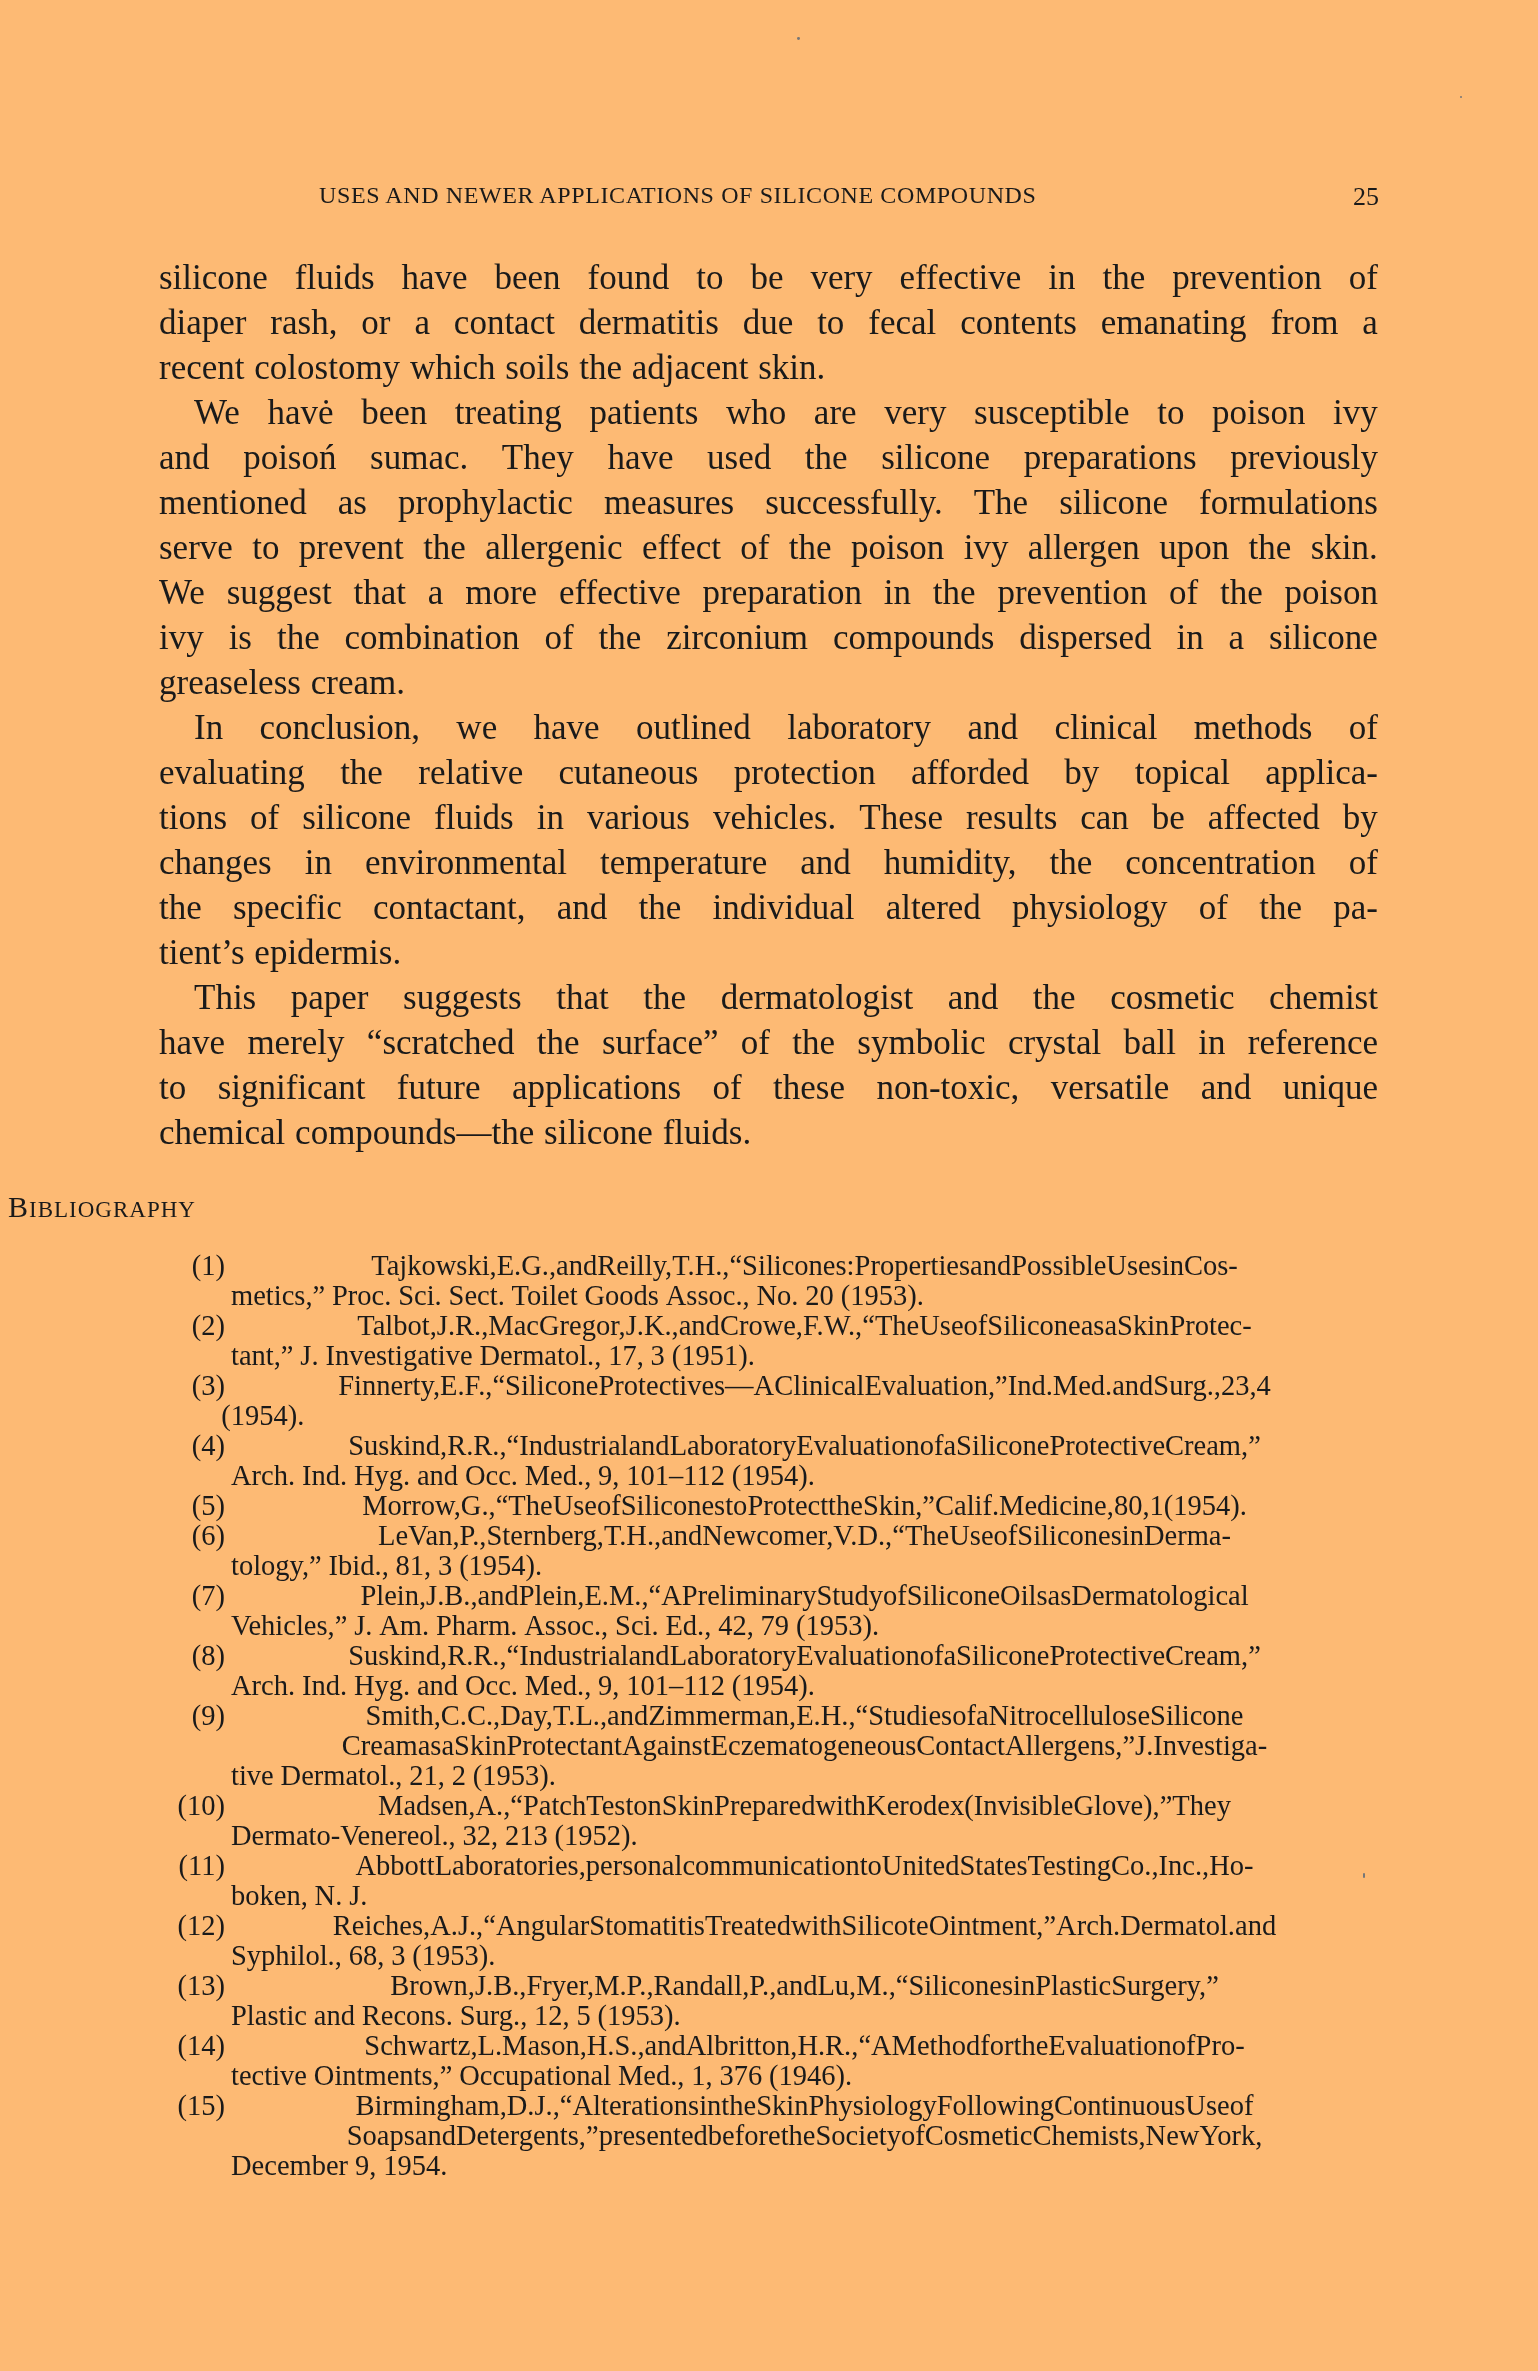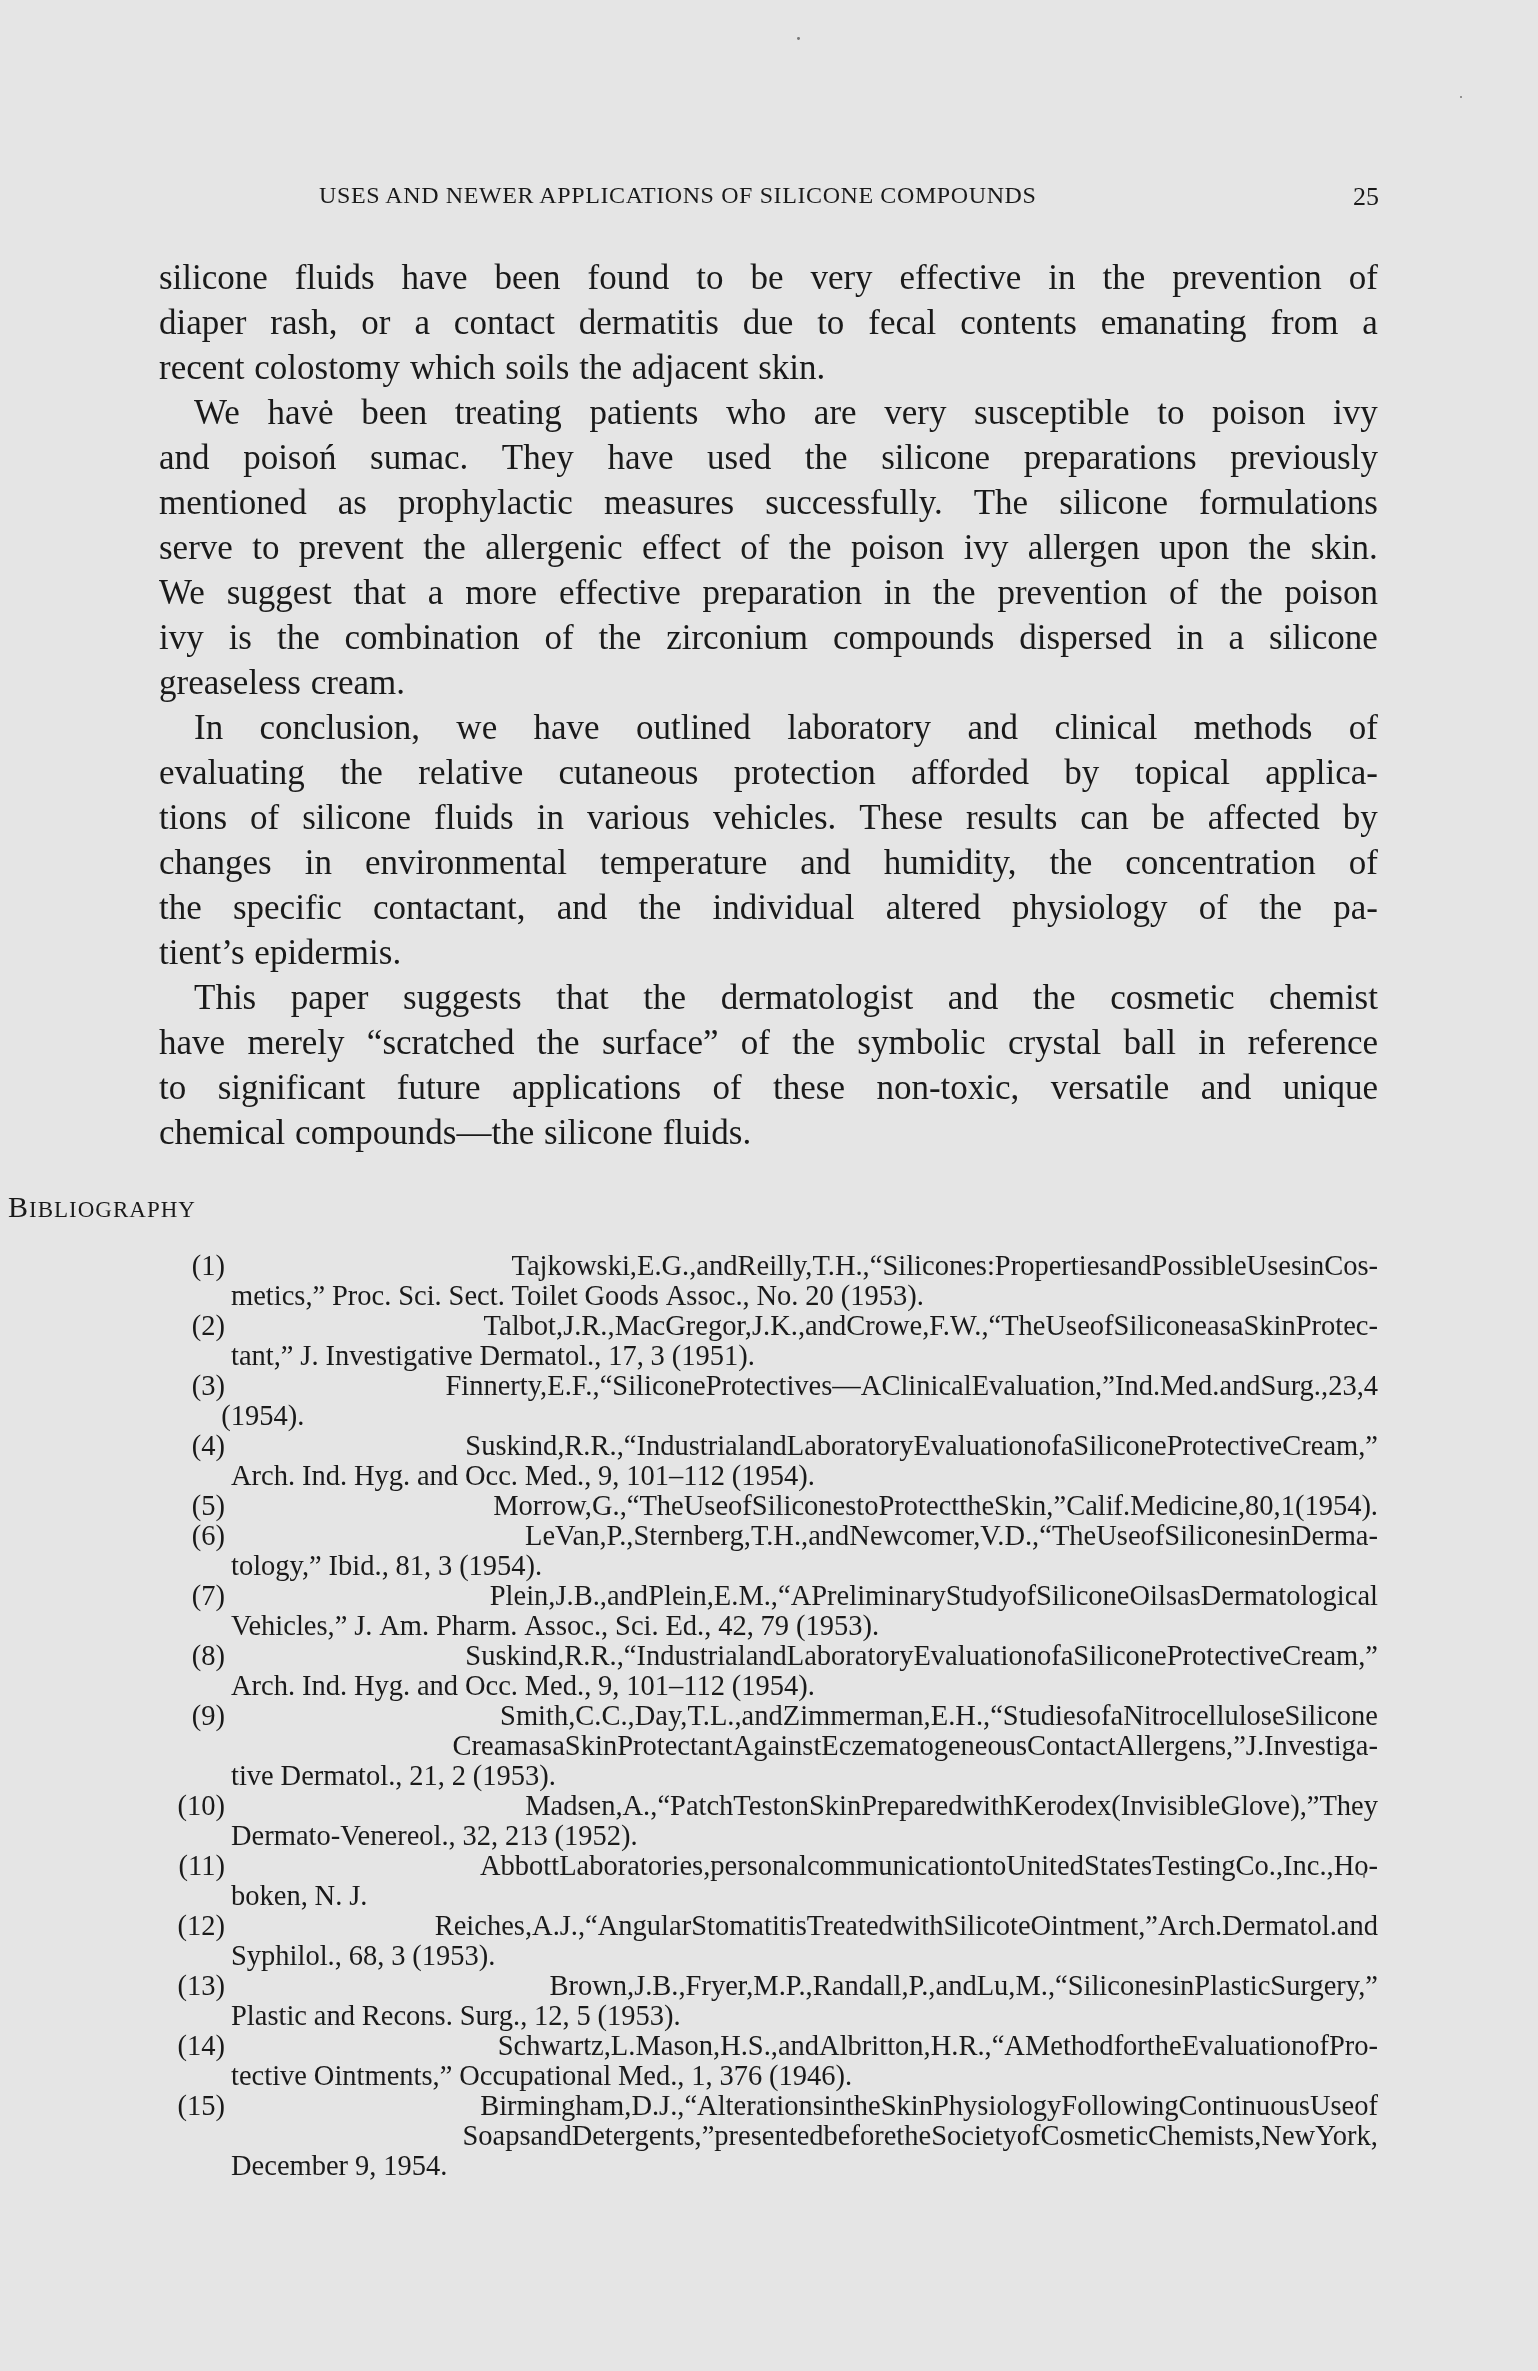--- a/index.html
+++ b/index.html
@@ -1,39 +1,39 @@
 <!DOCTYPE html>
 <html><head>
 <meta charset="utf-8">
 <style>
   html, body { margin: 0; padding: 0; background: #ffffff; }
   body { width: 1538px; height: 2371px; position: relative; overflow: hidden;
          font-family: "Liberation Serif", "DejaVu Serif", serif; color: #1a1a1a; }
-  .page { position: absolute; left: 0; top: 0; width: 1538px; height: 2371px; background: #e5e5e5; }
+  .page { position: absolute; left: 0; top: 0; width: 1538px; height: 2371px; background: #fdba74; }
 
   .running-head { position: absolute; left: 319px; top: 182px; width: 1060px; height: 29px; }
   .running-head .title { position: absolute; left: 0; top: 0; font-size: 24px; letter-spacing: 0.6px; white-space: nowrap; }
   .running-head .pageno { position: absolute; right: 0; top: 0; font-size: 26px; }
 
   .body-text { position: absolute; left: 159px; top: 255px; width: 1219px; }
   .line { display: block; height: 45px; line-height: 45px; font-size: 35px; white-space: nowrap;
           text-align: justify; text-align-last: justify; overflow: visible; }
   .line.last { text-align-last: left; }
   .line > span { white-space: normal; }
   .jline { display: flex; justify-content: space-between; white-space: nowrap; }
   .jline.last { justify-content: flex-start; gap: 0.28em; }
 
   .bib-heading { position: absolute; left: 0; width: 1538px; top: 1190px; text-align: left; font-size: 23px; letter-spacing: 1px; padding-left: 8px; }
   .bib-heading .cap { font-size: 30px; }
 
   .bib { position: absolute; left: 159px; top: 1251px; width: 1219px; }
   .ref { position: relative; font-size: 28.5px; line-height: 30px; }
   .ref .num { position: absolute; left: 0; width: 66px; text-align: right; top: 0; }
   .ref .body { margin-left: 72px; text-align: justify; }
-  .ref .rline { display: flex; justify-content: flex-end; white-space: nowrap; height: 30px; }
+  .ref .rline { display: flex; justify-content: center; white-space: nowrap; height: 30px; }
   .ref .rline.last { justify-content: flex-start; gap: 0.24em; }
   .ref .rline.hang { margin-left: -9.7px; }
   i, .it { }
   b, .bd { font-weight: normal; }
 
   .speck { position: absolute; background: #777; border-radius: 50%; }
 </style>
 </head>
 <body>
 

